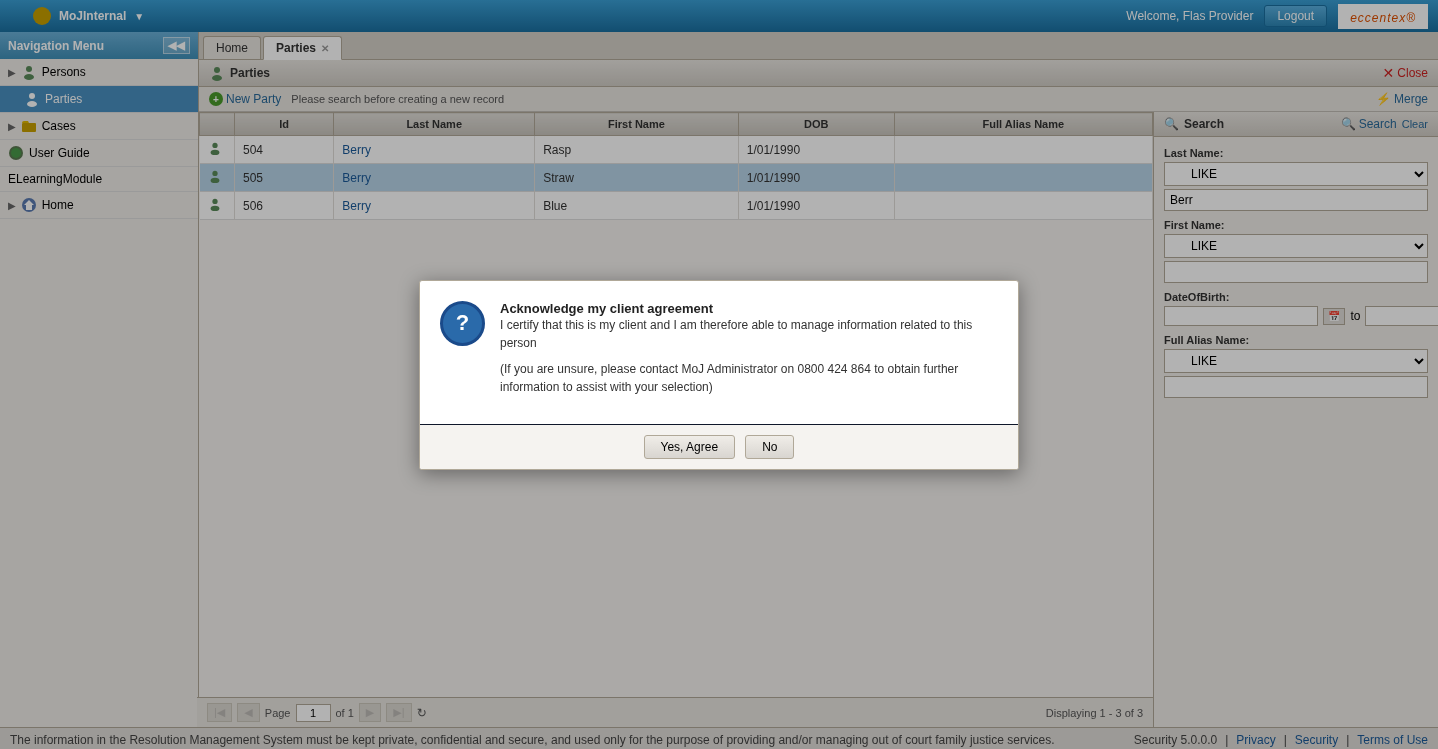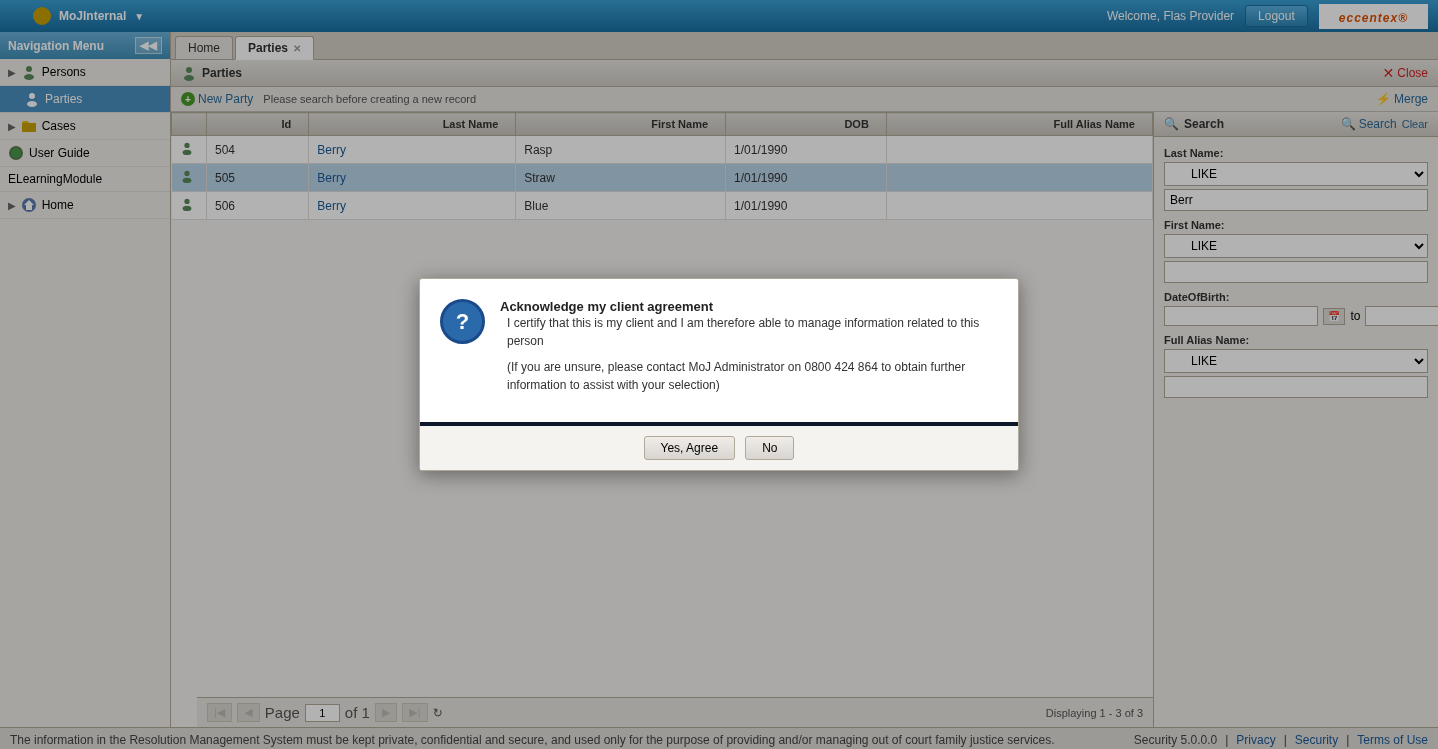--- a/index.html
+++ b/index.html
@@ -33,23 +33,23 @@
       background: linear-gradient(to bottom, #5ab0e0, #2d86b5);
       border: 1px solid #1a6fa0;
       color: white;
       padding: 3px 12px;
       cursor: pointer;
       border-radius: 3px;
       font-size: 12px;
     }
     .logo {
       background: white;
-      padding: 2px 20px;
+      padding: 2px 12px;
       font-size: 18px;
-      font-weight: bold;
+      font-weight: normal;
       color: #333;
       font-style: italic;
       letter-spacing: 1px;
     }
     .logo span { color: #e05000; }
 
     
     .app-icon {
       width: 18px; height: 18px;
       background: #c8a000;
@@ -58,21 +58,21 @@
     }
 
     
     .main-layout {
       display: flex;
       height: calc(749px - 32px - 22px);
     }
 
     
     .sidebar {
-      width: 171px;
+      width: 199px;
       background: #f0ede8;
       border-right: 1px solid #b0a898;
       display: flex;
       flex-direction: column;
     }
     .sidebar-header {
       background: linear-gradient(to bottom, #6ab0d8, #4090b8);
       color: white;
       font-weight: bold;
       font-size: 12px;
@@ -221,21 +221,21 @@
       overflow: auto;
     }
     table {
       width: 100%;
       border-collapse: collapse;
     }
     thead th {
       background: linear-gradient(to bottom, #e0ddd8, #c8c4bc);
       border: 1px solid #b0a898;
       padding: 5px 17px;
-      text-align: right;
+      text-align: center;
       font-weight: bold;
       color: #333;
       font-size: 11px;
     }
     tbody tr {
       background: white;
       border-bottom: 1px solid #ddd;
     }
     tbody tr:nth-child(even) { background: #f5f3f0; }
     tbody tr.selected { background: #b8d4e8; }
@@ -366,21 +366,21 @@
       font-size: 11px;
     }
     .page-btn:disabled { opacity: 0.5; cursor: default; }
     .page-input {
       width: 35px;
       text-align: center;
       border: 1px solid #b0a898;
       padding: 2px;
       font-size: 11px;
     }
-    .page-info { font-size: 15px; color: #555; }
+    .page-info { font-size: 11px; color: #555; }
     .displaying-info { font-size: 11px; color: #555; padding-left: 44px; }
     .refresh-btn {
       background: transparent;
       border: none;
       cursor: pointer;
       font-size: 12px;
       color: #555;
     }
 
     
@@ -458,29 +458,28 @@
       font-weight: bold;
       font-size: 13px;
       margin-bottom: 0;
       color: #222;
     }
     .modal-text {
       font-size: 12px;
       color: #333;
       line-height: 1.5;
       margin-bottom: 8px;
-      margin-left: 7px;
     }
     .modal-footer {
       padding: 10px 20px;
       display: flex;
       justify-content: center;
       gap: 10px;
       background: #f5f3f0;
-      border-top: 4px solid #0f172a;
+      border-top: 1px solid #0f172a;
     }
     .modal-btn-yes {
       background: linear-gradient(to bottom, #f0ede8, #d8d5d0);
       border: 1px solid #b0a898;
       padding: 4px 16px;
       cursor: pointer;
       font-size: 12px;
       border-radius: 3px;
     }
     .modal-btn-no {

